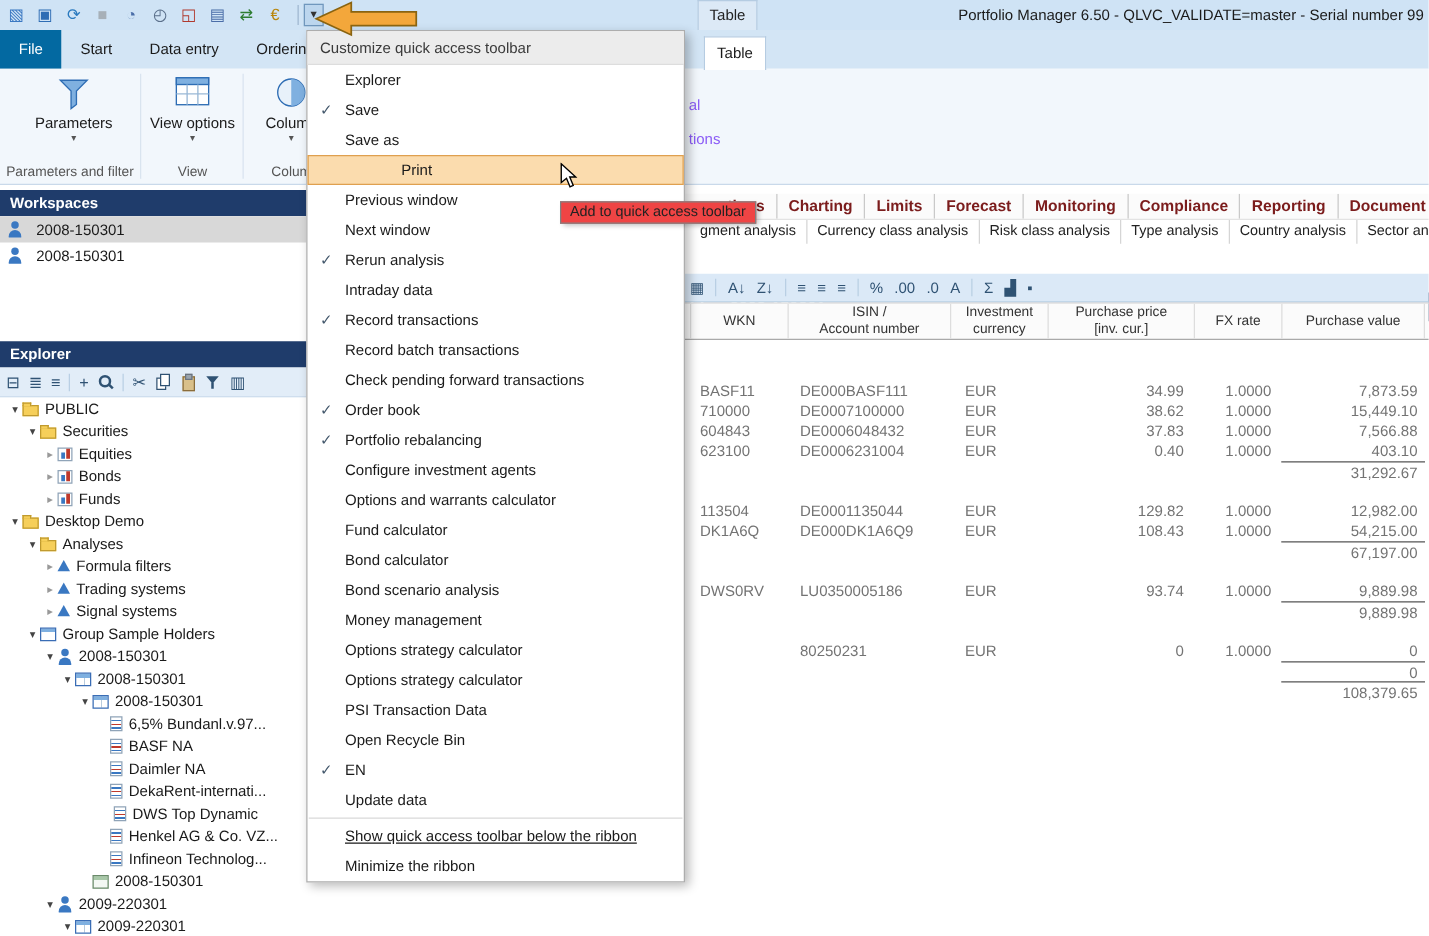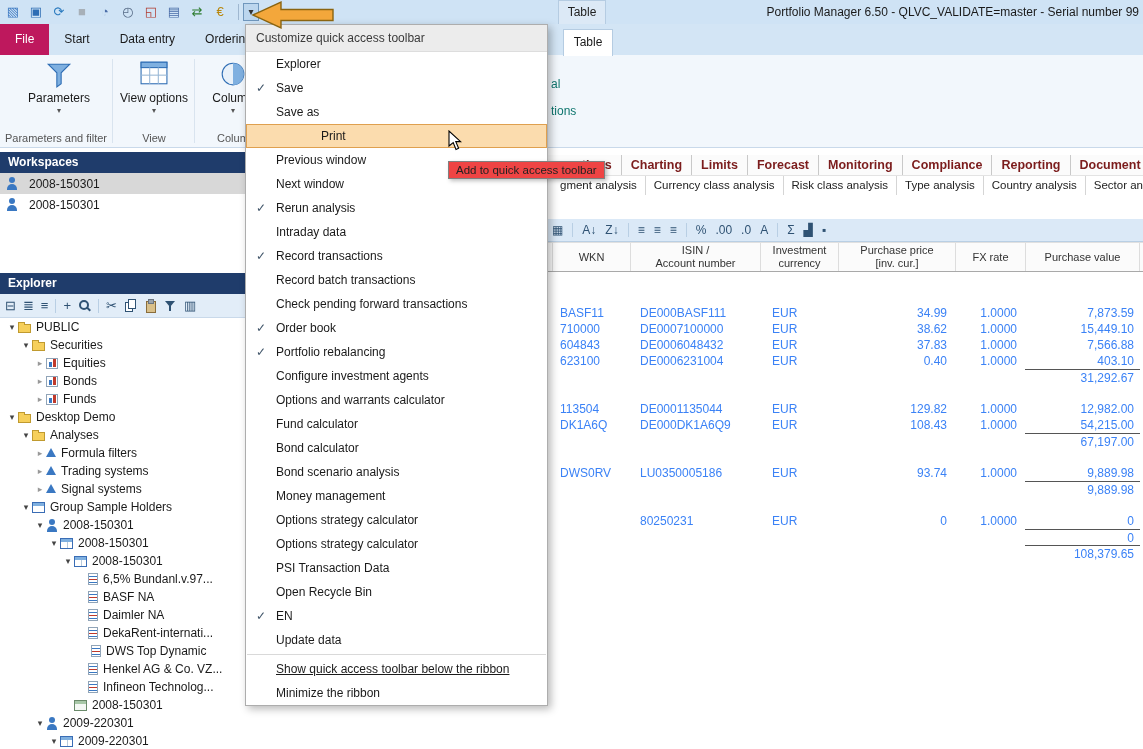--- a/index.html
+++ b/index.html
@@ -14,34 +14,34 @@
   .qat-drop{width:16px;height:18px;border:1px solid #7097bd;background:#bcd6ee;text-align:center;
             line-height:15px;font-size:10px;color:#333;flex:none;box-sizing:border-box;}
   .float-tab{position:absolute;left:558px;top:0;width:48px;height:24px;background:#dce9f6;
              border:1px solid #b5cce2;border-bottom:none;box-sizing:border-box;text-align:center;
              line-height:22px;font-size:12px;color:#222;}
   .win-title{position:absolute;right:4px;top:0;height:24px;line-height:24px;font-size:12px;color:#1a1a1a;}
 
   
   .ribbon-tabs{position:absolute;left:0;top:24px;width:1143px;height:31px;background:#d3e5f5;display:flex;z-index:1;}
   .rtab{padding:0 15px;line-height:31px;font-size:12px;color:#1a1a1a;flex:none;}
-  .rtab.active{background:#be185d;color:#fff;}
+  .rtab.active{background:#0369a1;color:#fff;}
   .doc-tab{position:absolute;left:563px;top:29px;width:50px;height:27px;background:#fff;
            border:1px solid #b5cce2;border-bottom:none;box-sizing:border-box;text-align:center;
            line-height:25px;font-size:12px;color:#1a1a1a;z-index:2;}
   .ribbon-body{position:absolute;left:0;top:55px;width:1143px;height:93px;background:#f2f7fc;
                border-bottom:1px solid #c9d9ea;box-sizing:border-box;z-index:1;}
   .rgroup-sep{position:absolute;top:4px;height:84px;width:1px;background:#d9e4ef;}
   .rbtn{position:absolute;top:58px;display:flex;flex-direction:column;align-items:center;font-size:12px;color:#1a1a1a;}
   .rbtn{top:3px;}
   .ric{display:block;height:28px;margin:3px 0 2px;}
   .rlabel{line-height:15px;}
   .caret{font-size:8px;color:#555;line-height:9px;}
   .rgroup-label{position:absolute;bottom:3px;font-size:11px;color:#555;text-align:center;}
-  .frag{position:absolute;font-size:12px;color:#0f766e;}
+  .frag{position:absolute;font-size:12px;color:#8b5cf6;}
 
   
   .panel-header{position:absolute;left:0;width:247px;height:21px;background:#1f3c6b;color:#fff;
                 font-weight:bold;font-size:12px;line-height:21px;padding-left:8px;box-sizing:border-box;z-index:1;}
   .ws-items{position:absolute;left:0;top:173px;width:247px;z-index:1;background:#fff;}
   .ws-item{height:21px;display:flex;align-items:center;font-size:12px;color:#1a1a1a;padding-left:6px;gap:6px;}
   .ws-item.selected{background:#d8d8d8;}
   .ws-gap{position:absolute;left:0;top:215px;width:247px;height:58px;background:#fff;z-index:1;}
   .ex-toolbar{position:absolute;left:0;top:294px;width:247px;height:24px;background:#e2edf8;
               border-bottom:1px solid #c9d9ea;box-sizing:border-box;display:flex;align-items:center;
@@ -103,21 +103,21 @@
   .tbl-header{position:absolute;left:247px;top:242px;width:896px;height:30px;background:#fbfbfb;
               border-bottom:1px solid #a9a9a9;border-top:1px solid #e0e0e0;box-sizing:border-box;z-index:1;overflow:hidden;}
   .hrow{position:absolute;left:305px;top:0;display:flex;height:28px;}
   .hcell{display:flex;flex-direction:column;justify-content:center;text-align:center;font-size:11px;
          color:#333;border-left:1px solid #ddd;box-sizing:border-box;line-height:13px;flex:none;}
   .hcell:last-child{border-right:1px solid #ddd;}
   .hc-wkn{width:78px;} .hc-isin{width:130px;} .hc-cur{width:78px;}
   .hc-price{width:117px;} .hc-fx{width:70px;} .hc-val{width:115px;}
   .tbl-body{position:absolute;left:247px;top:272px;width:896px;height:477px;background:#fff;z-index:1;
             padding-top:33px;box-sizing:border-box;}
-  .brow{margin-left:305px;display:flex;height:16px;font-size:12px;line-height:16px;color:#3b82f6;width:588px;align-items:center;}
+  .brow{margin-left:305px;display:flex;height:16px;font-size:12px;line-height:16px;color:#737373;width:588px;align-items:center;}
   .spacer{height:16px;}
   .c-wkn{width:78px;padding-left:8px;box-sizing:border-box;flex:none;}
   .c-isin{width:130px;padding-left:10px;box-sizing:border-box;flex:none;}
   .c-cur{width:78px;padding-left:12px;box-sizing:border-box;flex:none;}
   .c-price{width:117px;text-align:right;padding-right:8px;box-sizing:border-box;flex:none;}
   .c-fx{width:70px;text-align:right;padding-right:8px;box-sizing:border-box;flex:none;}
   .c-val{width:115px;text-align:right;padding-right:6px;box-sizing:border-box;flex:none;}
   .brow.subtotal .c-val{border-top:1px solid #555;}
 
   

